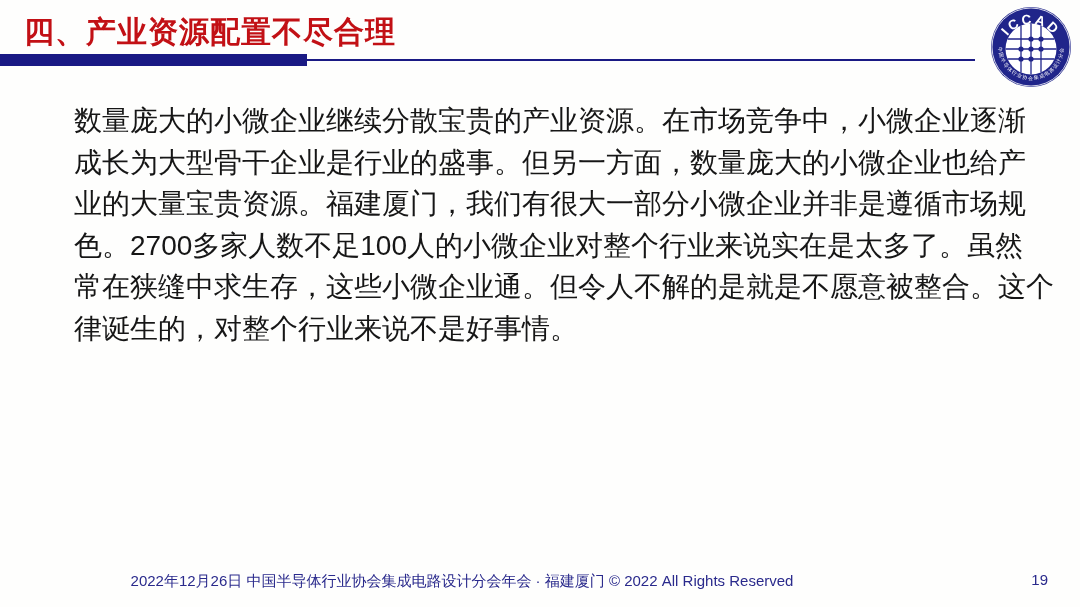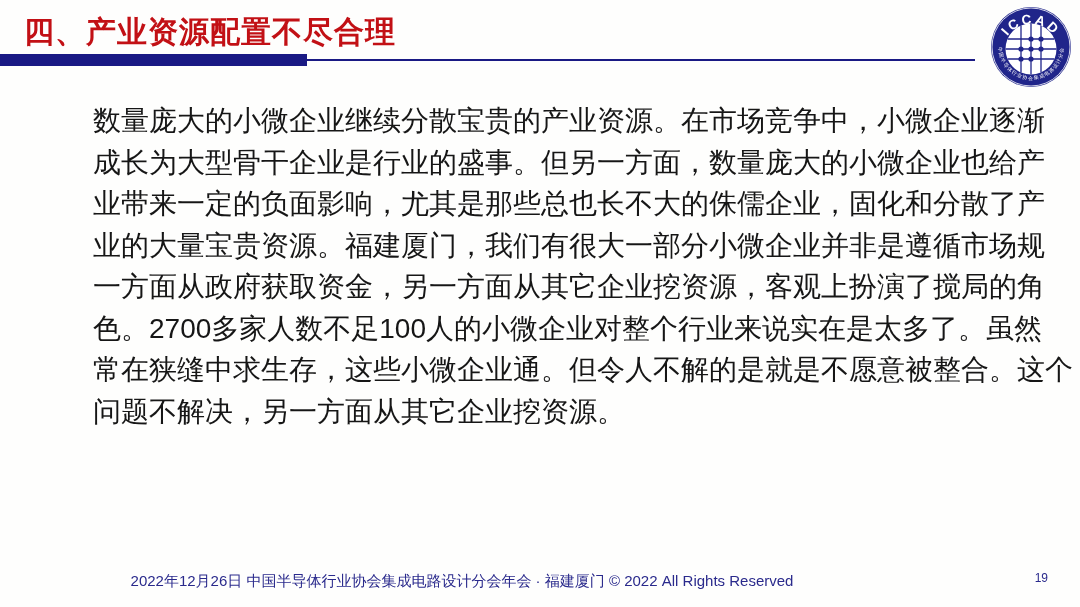--- a/index.html
+++ b/index.html
@@ -27,31 +27,31 @@
   .divider-thin{
     position:absolute;left:307px;top:59px;width:668px;height:2px;
     background:var(--navy);
   }
   .logo{
     position:absolute;left:990px;top:6px;width:82px;height:82px;
   }
   .body-text{
     position:absolute;left:74px;top:100px;width:944px;
     color:var(--body-ink);
-    font-size:28px;line-height:41.5px;margin-left:19px;
+    font-size:28px;line-height:41.5px;
   }
   .body-line{white-space:nowrap;}
   .footer{
     position:absolute;left:0;top:572px;width:924px;
     text-align:center;font-size:15px;color:var(--footer-navy);
     white-space:nowrap;
   }
   .page-number{
     position:absolute;right:32px;top:571px;
-    font-size:12px;color:var(--footer-navy);
+    font-size:15px;color:var(--footer-navy);
   }
 </style>
 </head>
 <body>
 
 <div class="slide">
 
   <div class="slide-title">四、产业资源配置不尽合理</div>
 
   <div class="divider-thick"></div>
@@ -86,24 +86,22 @@
       <textPath href="#arcTop" startOffset="50%" text-anchor="middle">ICCAD</textPath>
     </text>
     <text font-family="Liberation Sans, DejaVu Sans, sans-serif" font-size="5" fill="#FFFFFF" letter-spacing="1">
       <textPath href="#arcBottom" startOffset="50%" text-anchor="middle">中国半导体行业协会集成电路设计分会</textPath>
     </text>
   </svg>
 
   <div class="body-text">
     <div class="body-line">数量庞大的小微企业继续分散宝贵的产业资源。在市场竞争中，小微企业逐渐</div>
     <div class="body-line">成长为大型骨干企业是行业的盛事。但另一方面，数量庞大的小微企业也给产</div>
-    <div class="body-line">业带来一定的负面影响，尤其是那些总也长不大的侏儒企业，固化和分散了产</div>
     <div class="body-line">业的大量宝贵资源。福建厦门，我们有很大一部分小微企业并非是遵循市场规</div>
-    <div class="body-line">一方面从政府获取资金，另一方面从其它企业挖资源，客观上扮演了搅局的角</div>
     <div class="body-line">色。2700多家人数不足100人的小微企业对整个行业来说实在是太多了。虽然</div>
     <div class="body-line">常在狭缝中求生存，这些小微企业通。但令人不解的是就是不愿意被整合。这个</div>
-    <div class="body-line">问题不解决，另一方面从其它企业挖资源。</div>
+    <div class="body-line">律诞生的，对整个行业来说不是好事情。</div>
   </div>
 
   <div class="footer">2022年12月26日 中国半导体行业协会集成电路设计分会年会 · 福建厦门 © 2022 All Rights Reserved</div>
   <div class="page-number">19</div>
 
 </div>
 
 </body></html>

